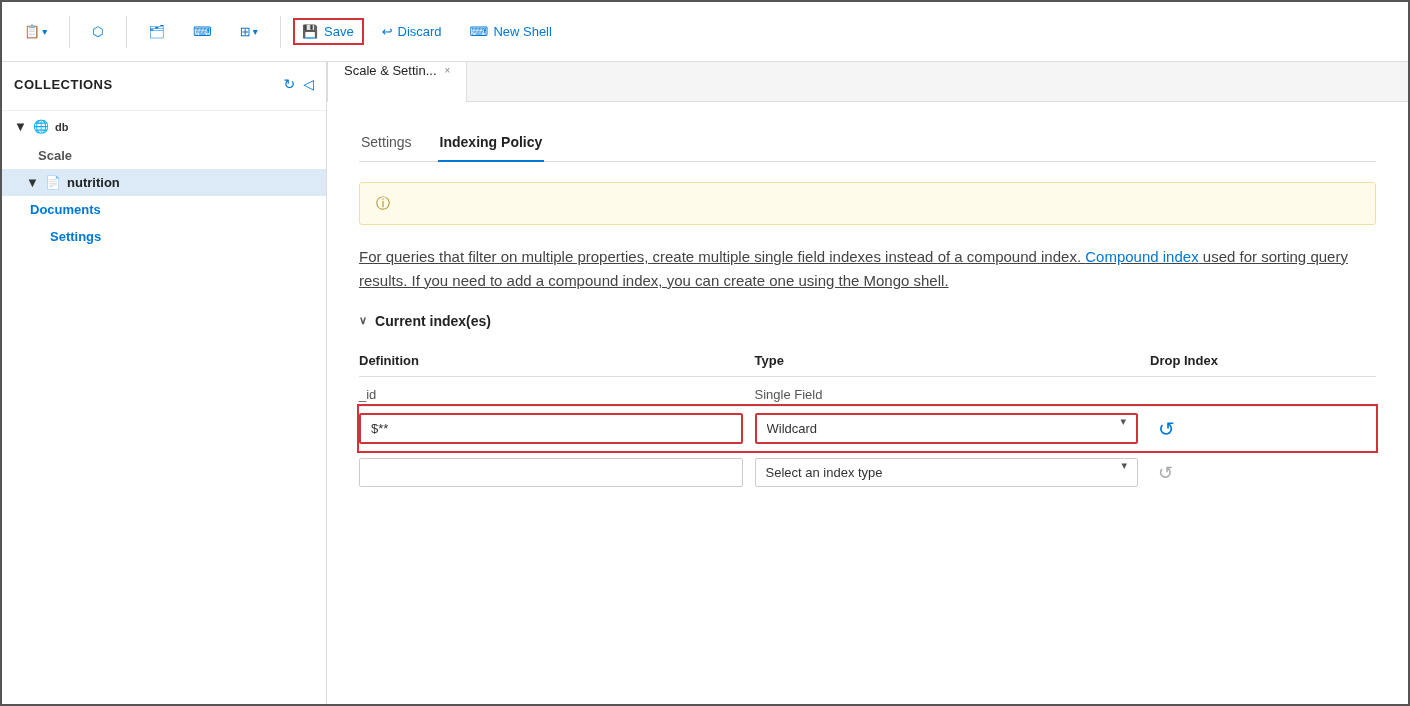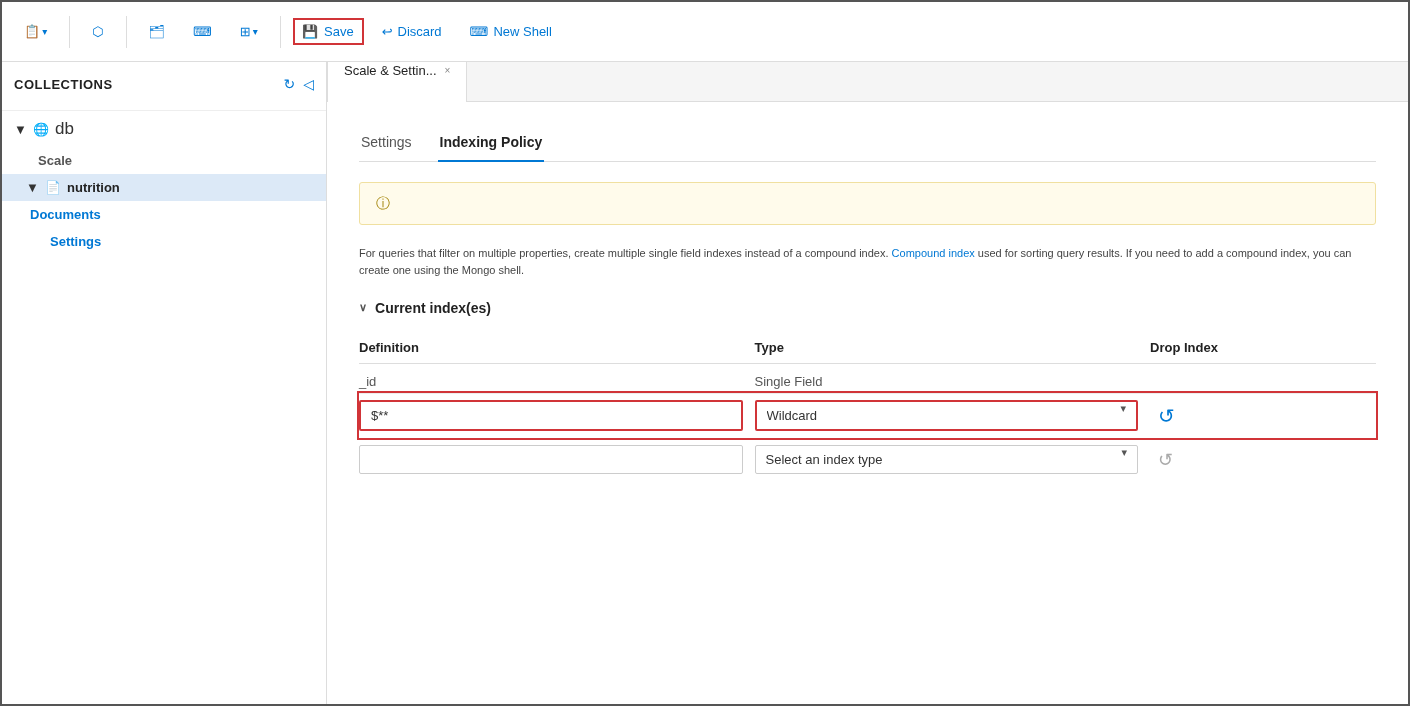--- a/index.html
+++ b/index.html
@@ -36,21 +36,21 @@
     .sidebar-title { font-size: 13px; font-weight: 700; letter-spacing: 0.5px; color: #222; }
     .sidebar-actions { display: flex; gap: 8px; }
     .sidebar-action-btn { background: none; border: none; cursor: pointer; color: #0078d4; font-size: 14px; }
 
     .sidebar-item { padding: 6px 12px; display: flex; align-items: center; gap: 6px; cursor: pointer; }
     .sidebar-item.active { background: #dce9f7; }
     .sidebar-item .label { color: #333; font-size: 13px; font-weight: bold; }
     .sidebar-sub { padding-left: 28px; }
     .sidebar-sub .label { color: #0078d4; font-size: 13px; }
     .sidebar-db { padding: 8px 12px; display: flex; align-items: center; gap: 6px; }
-    .sidebar-db .label { font-size: 17px; font-weight: 400; }
+    .sidebar-db .label { font-size: 11px; font-weight: 700; }
 
     
     .content-area { flex: 1; display: flex; flex-direction: column; overflow: hidden; }
 
     
     .tab-bar {
       display: flex; border-bottom: 1px solid #ddd; background: #f5f5f5;
       height: 40px; align-items: flex-end;
     }
     .tab {
@@ -74,21 +74,21 @@
 
     
     .alert-banner {
       background: #fffbeb; border: 1px solid #f0e0a0; border-radius: 3px;
       padding: 10px 16px; margin-bottom: 20px; display: flex; align-items: flex-start; gap: 10px;
       color: #555; font-size: 13px; line-height: 1.4;
     }
     .alert-icon { color: #a08000; font-size: 14px; flex-shrink: 0; margin-top: 1px; }
 
     
-    .description { font-size: 11px; line-height: 1.6; margin-bottom: 20px; color: #444; }
+    .description { font-size: 15px; line-height: 1.6; margin-bottom: 20px; color: #444; text-decoration: underline; }
     .description a { color: #0078d4; text-decoration: none; }
 
     
     .section-header {
       display: flex; align-items: center; gap: 8px; margin-bottom: 16px;
       font-size: 14px; font-weight: 600; color: #222;
     }
     .section-chevron { font-size: 11px; color: #555; cursor: pointer; }
 
     

